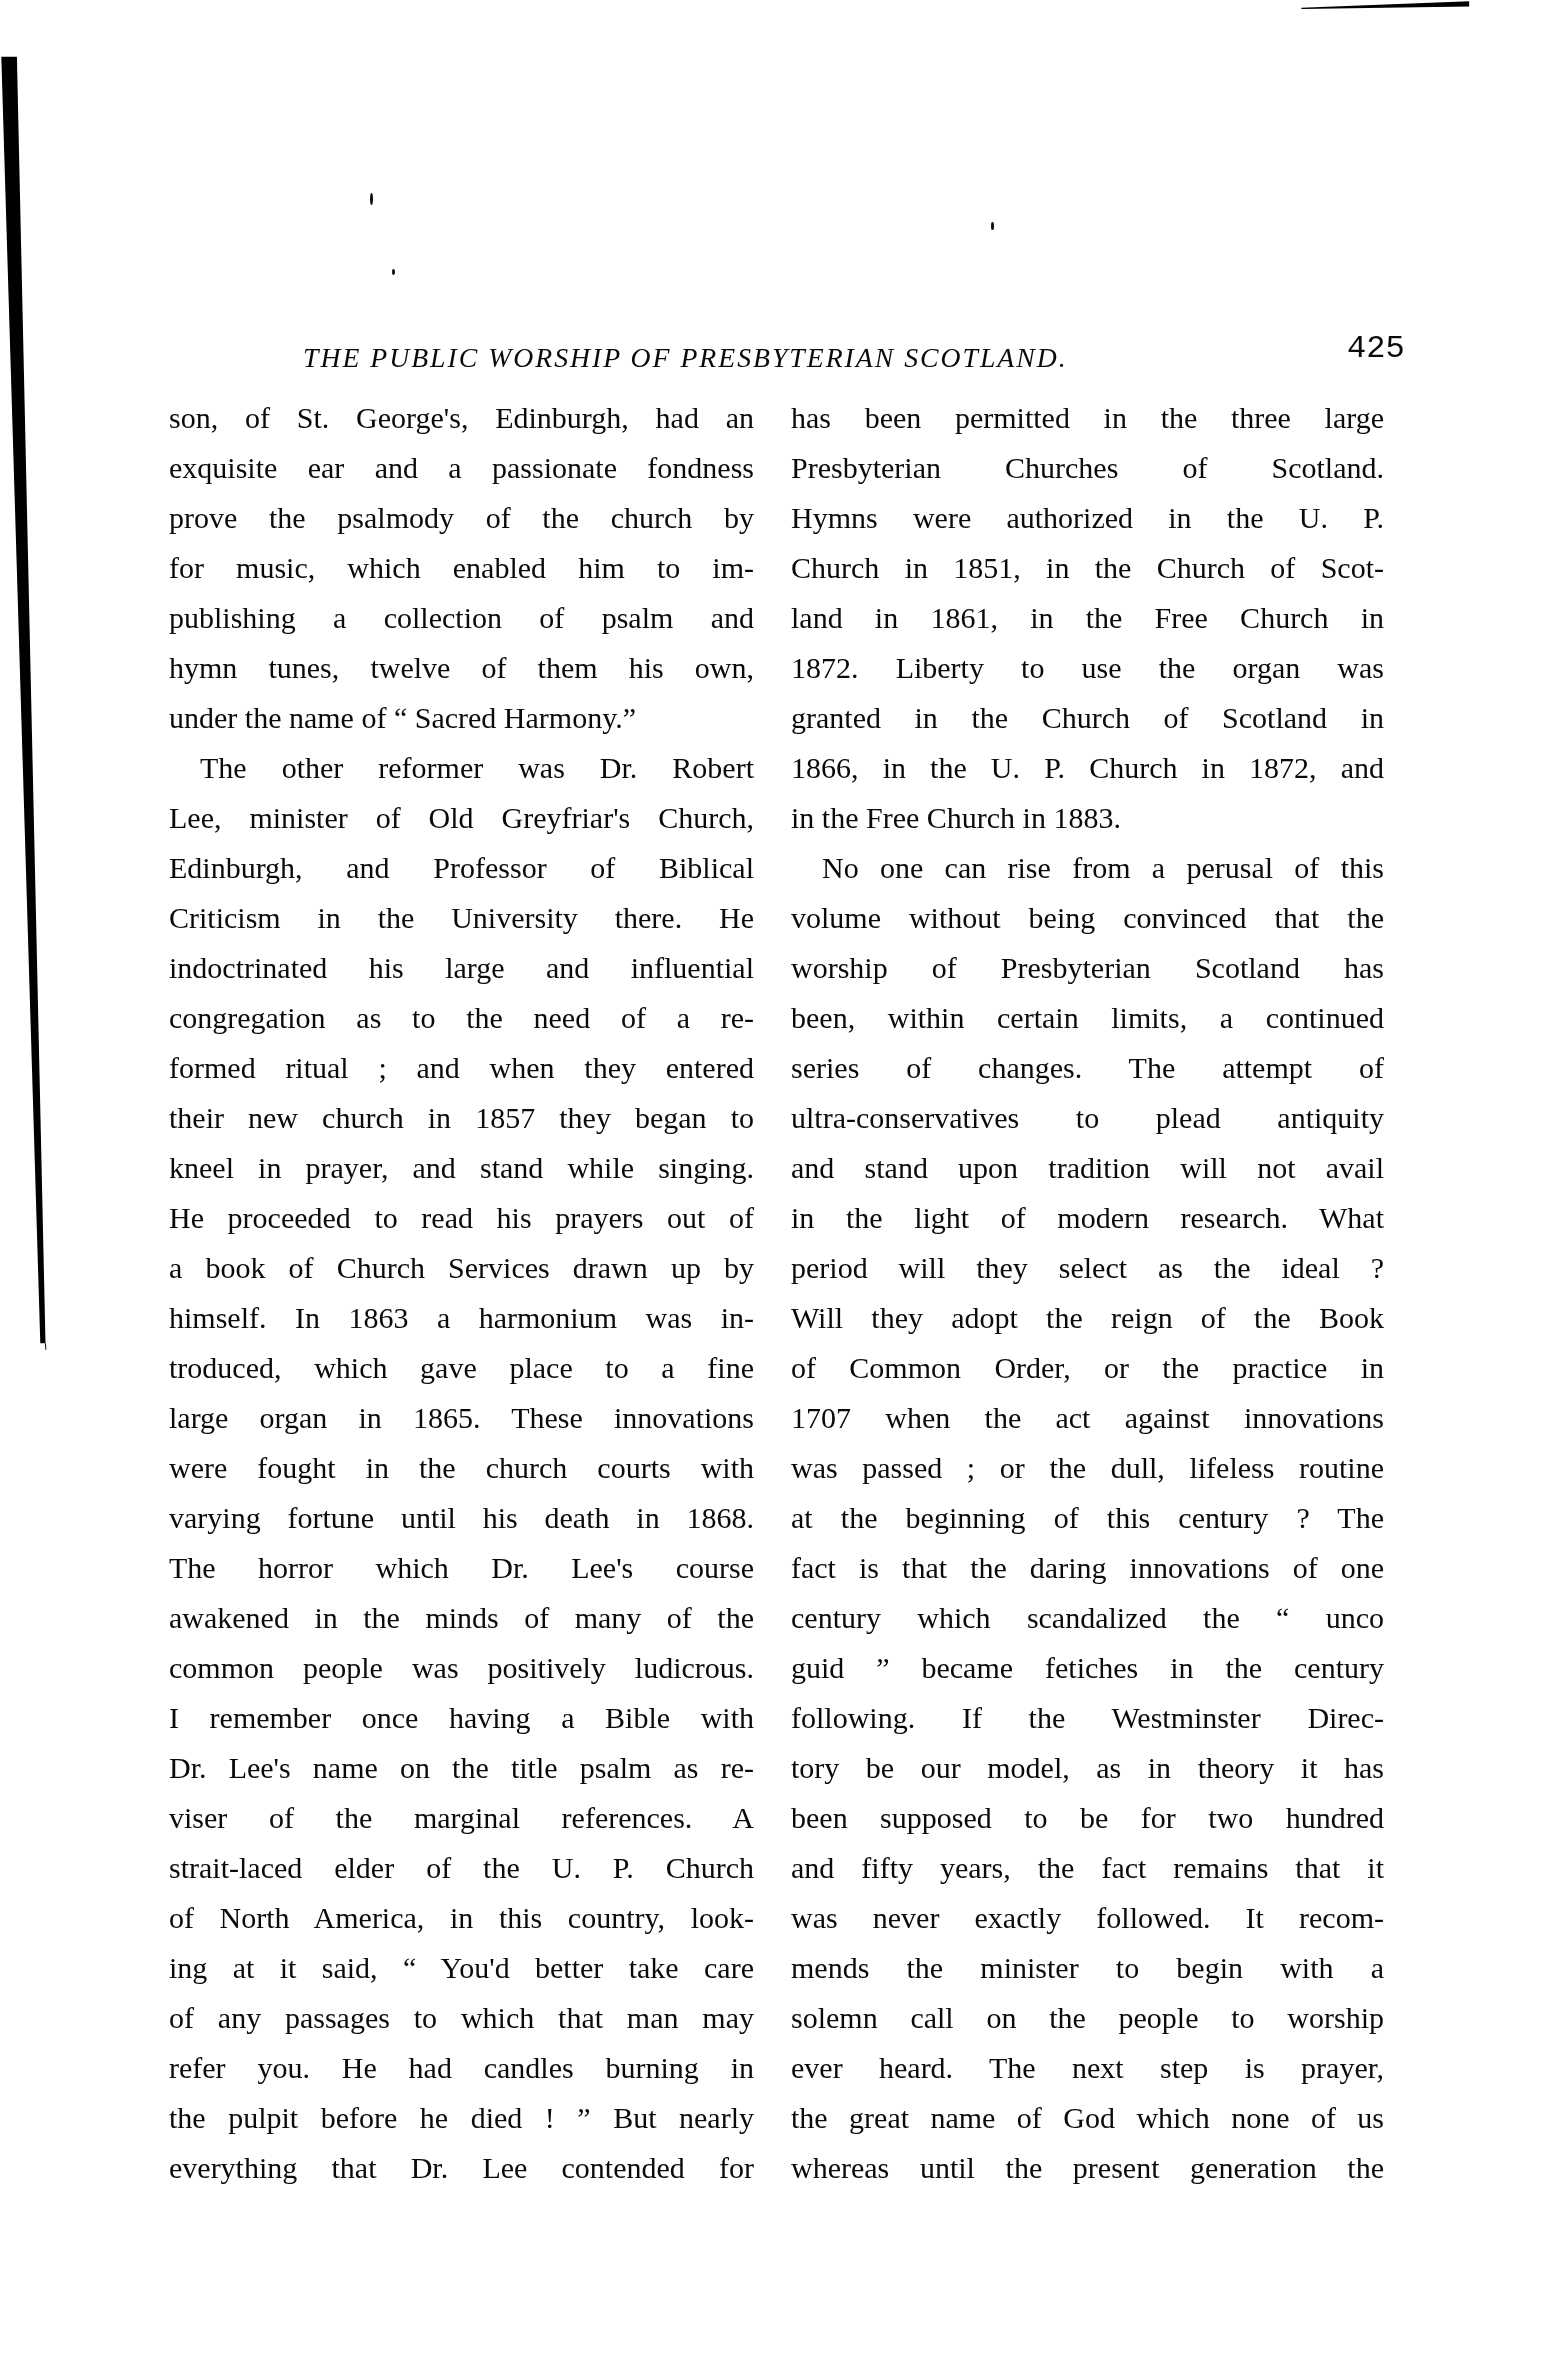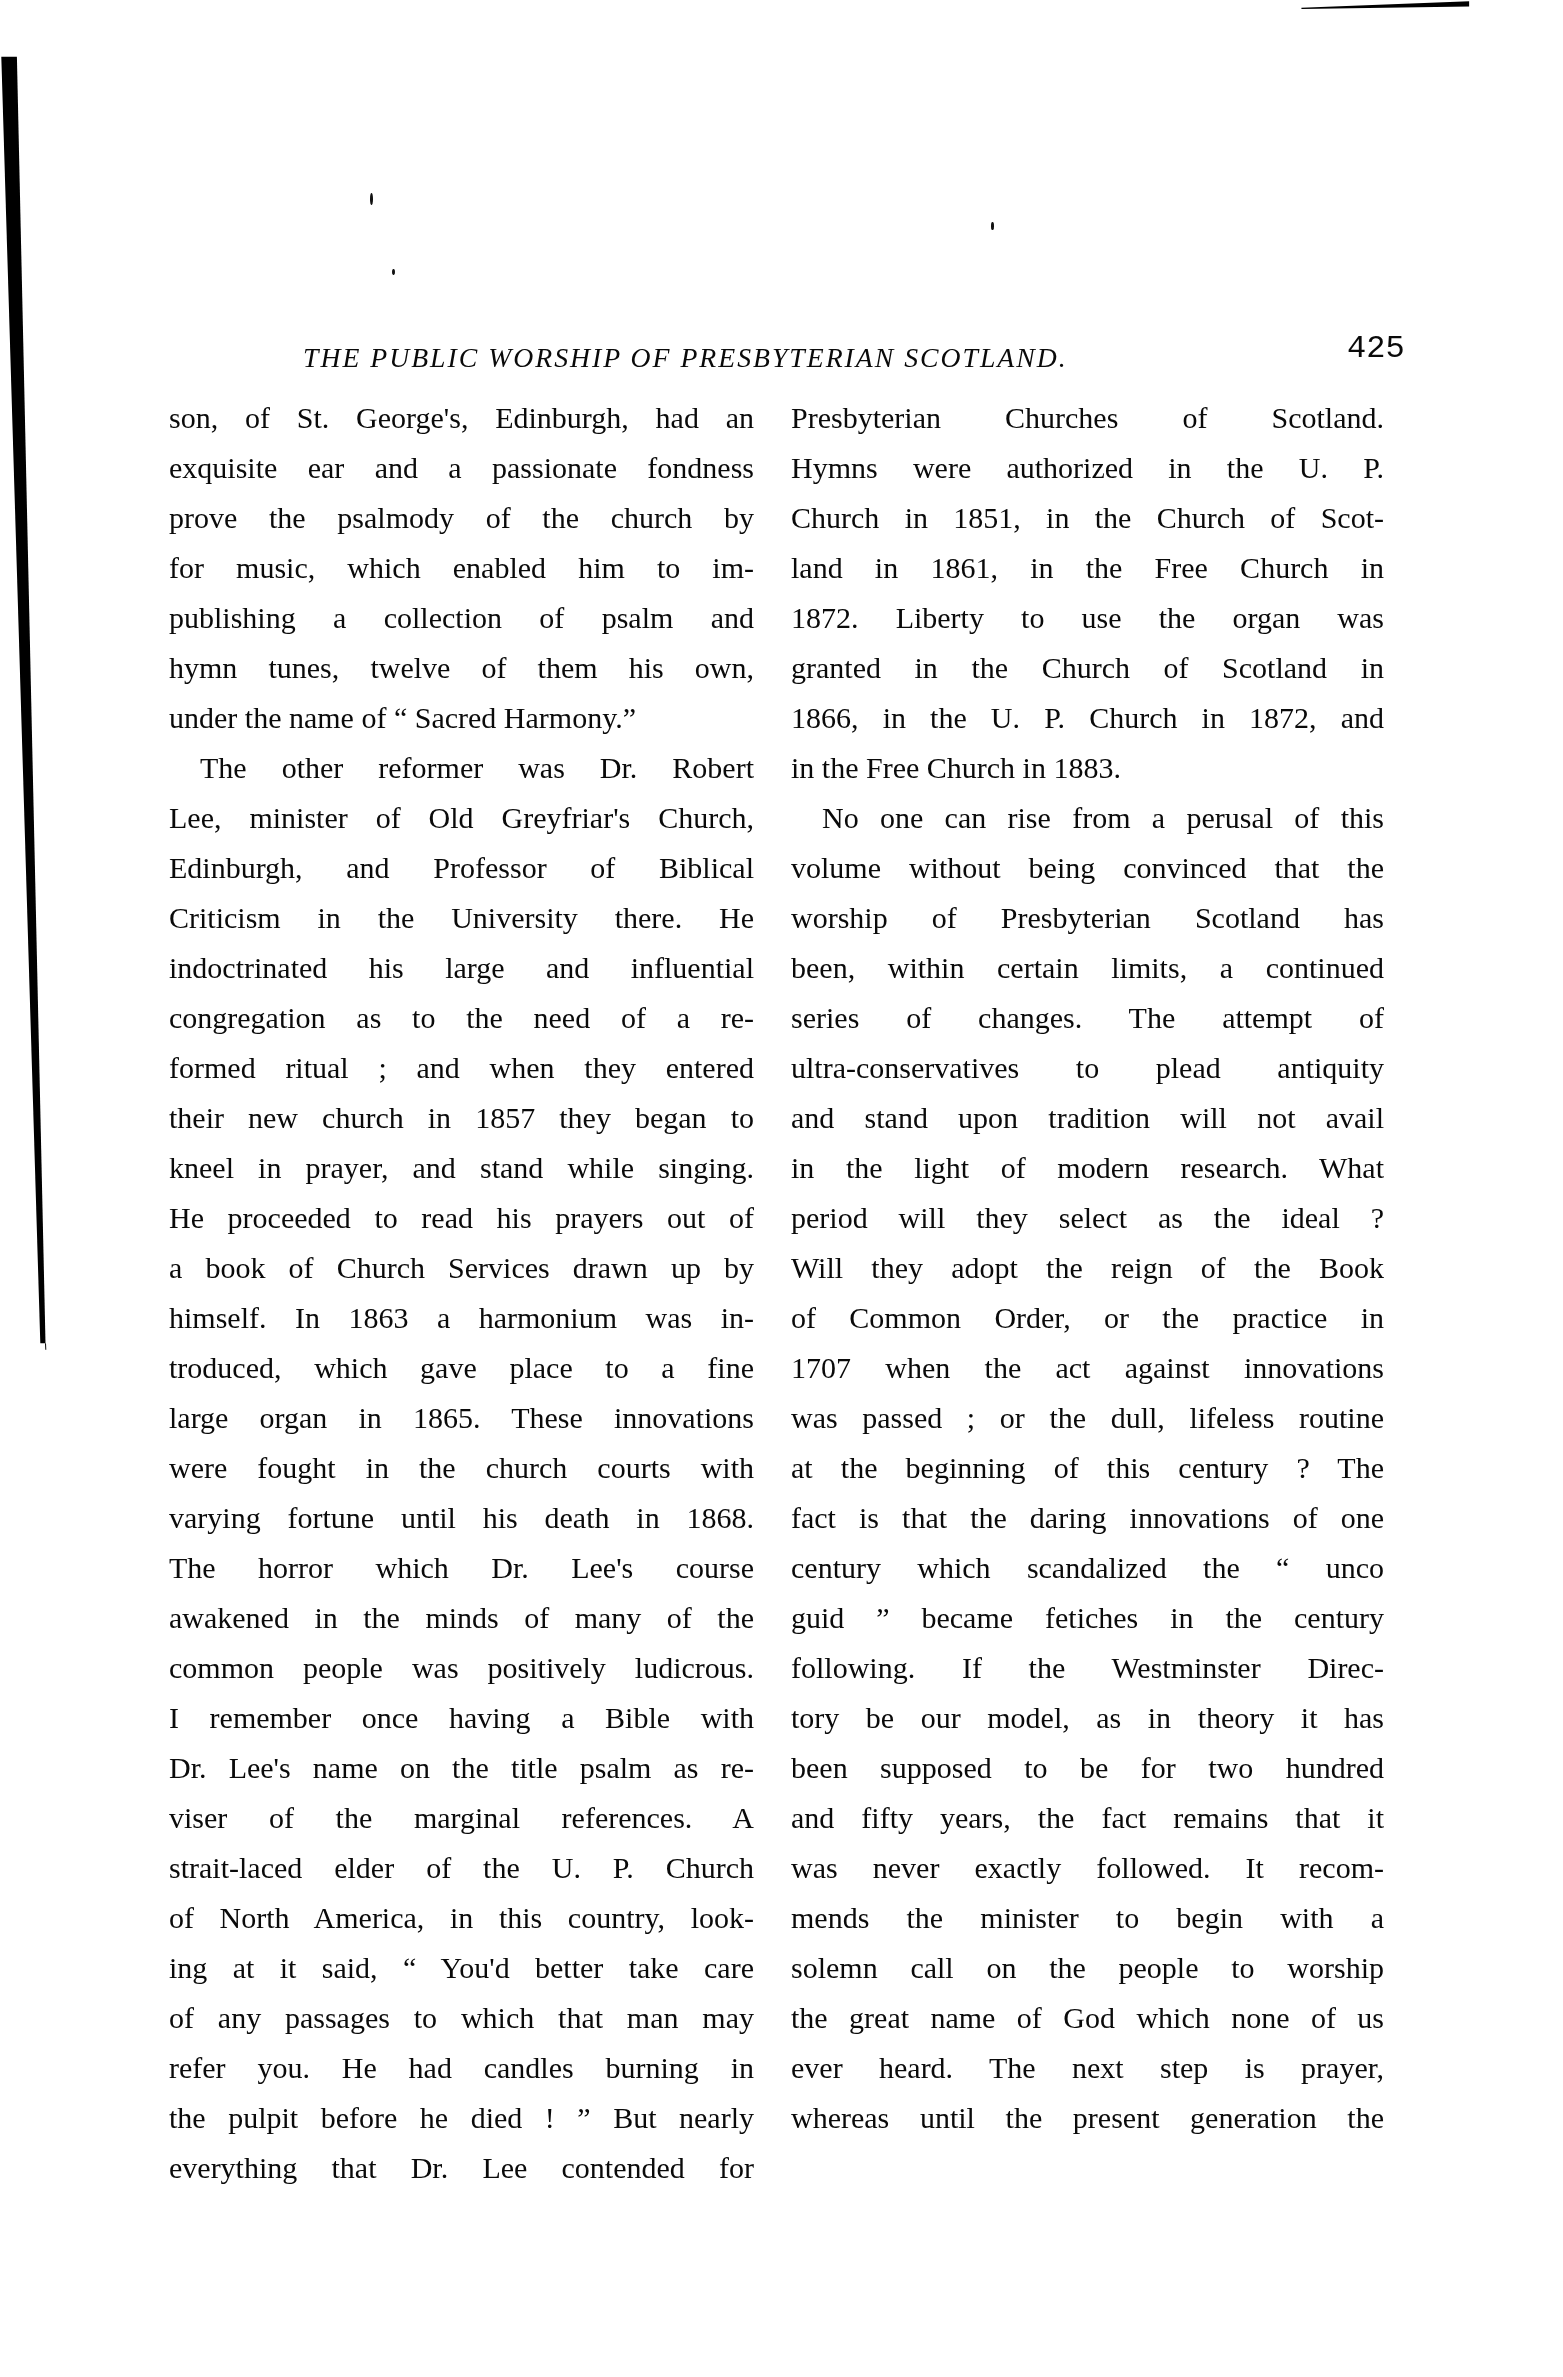--- a/index.html
+++ b/index.html
@@ -138,20 +138,21 @@
     <span class="line">viser of the marginal references. A</span>
     <span class="line">strait-laced elder of the U. P. Church</span>
     <span class="line">of North America, in this country, look-</span>
     <span class="line">ing at it said, “ You'd better take care</span>
     <span class="line">of any passages to which that man may</span>
     <span class="line">refer you. He had candles burning in</span>
     <span class="line">the pulpit before he died ! ” But nearly</span>
     <span class="line">everything that Dr. Lee contended for</span>
   </div>
 <div class="column right" id="col-right">
+    <span class="line">has been permitted in the three large</span>
     <span class="line">Presbyterian Churches of Scotland.</span>
     <span class="line">Hymns were authorized in the U. P.</span>
     <span class="line">Church in 1851, in the Church of Scot-</span>
     <span class="line">land in 1861, in the Free Church in</span>
     <span class="line">1872. Liberty to use the organ was</span>
     <span class="line">granted in the Church of Scotland in</span>
     <span class="line">1866, in the U. P. Church in 1872, and</span>
     <span class="line last">in the Free Church in 1883.</span>
     <span class="line indent">No one can rise from a perusal of this</span>
     <span class="line">volume without being convinced that the</span>
@@ -170,17 +171,17 @@
     <span class="line">fact is that the daring innovations of one</span>
     <span class="line">century which scandalized the “ unco</span>
     <span class="line">guid ” became fetiches in the century</span>
     <span class="line">following. If the Westminster Direc-</span>
     <span class="line">tory be our model, as in theory it has</span>
     <span class="line">been supposed to be for two hundred</span>
     <span class="line">and fifty years, the fact remains that it</span>
     <span class="line">was never exactly followed. It recom-</span>
     <span class="line">mends the minister to begin with a</span>
     <span class="line">solemn call on the people to worship</span>
+    <span class="line">ever heard. The next step is prayer,</span>
     <span class="line">the great name of God which none of us</span>
-    <span class="line">ever heard. The next step is prayer,</span>
     <span class="line">whereas until the present generation the</span>
   </div>
 
 
 </body></html>

